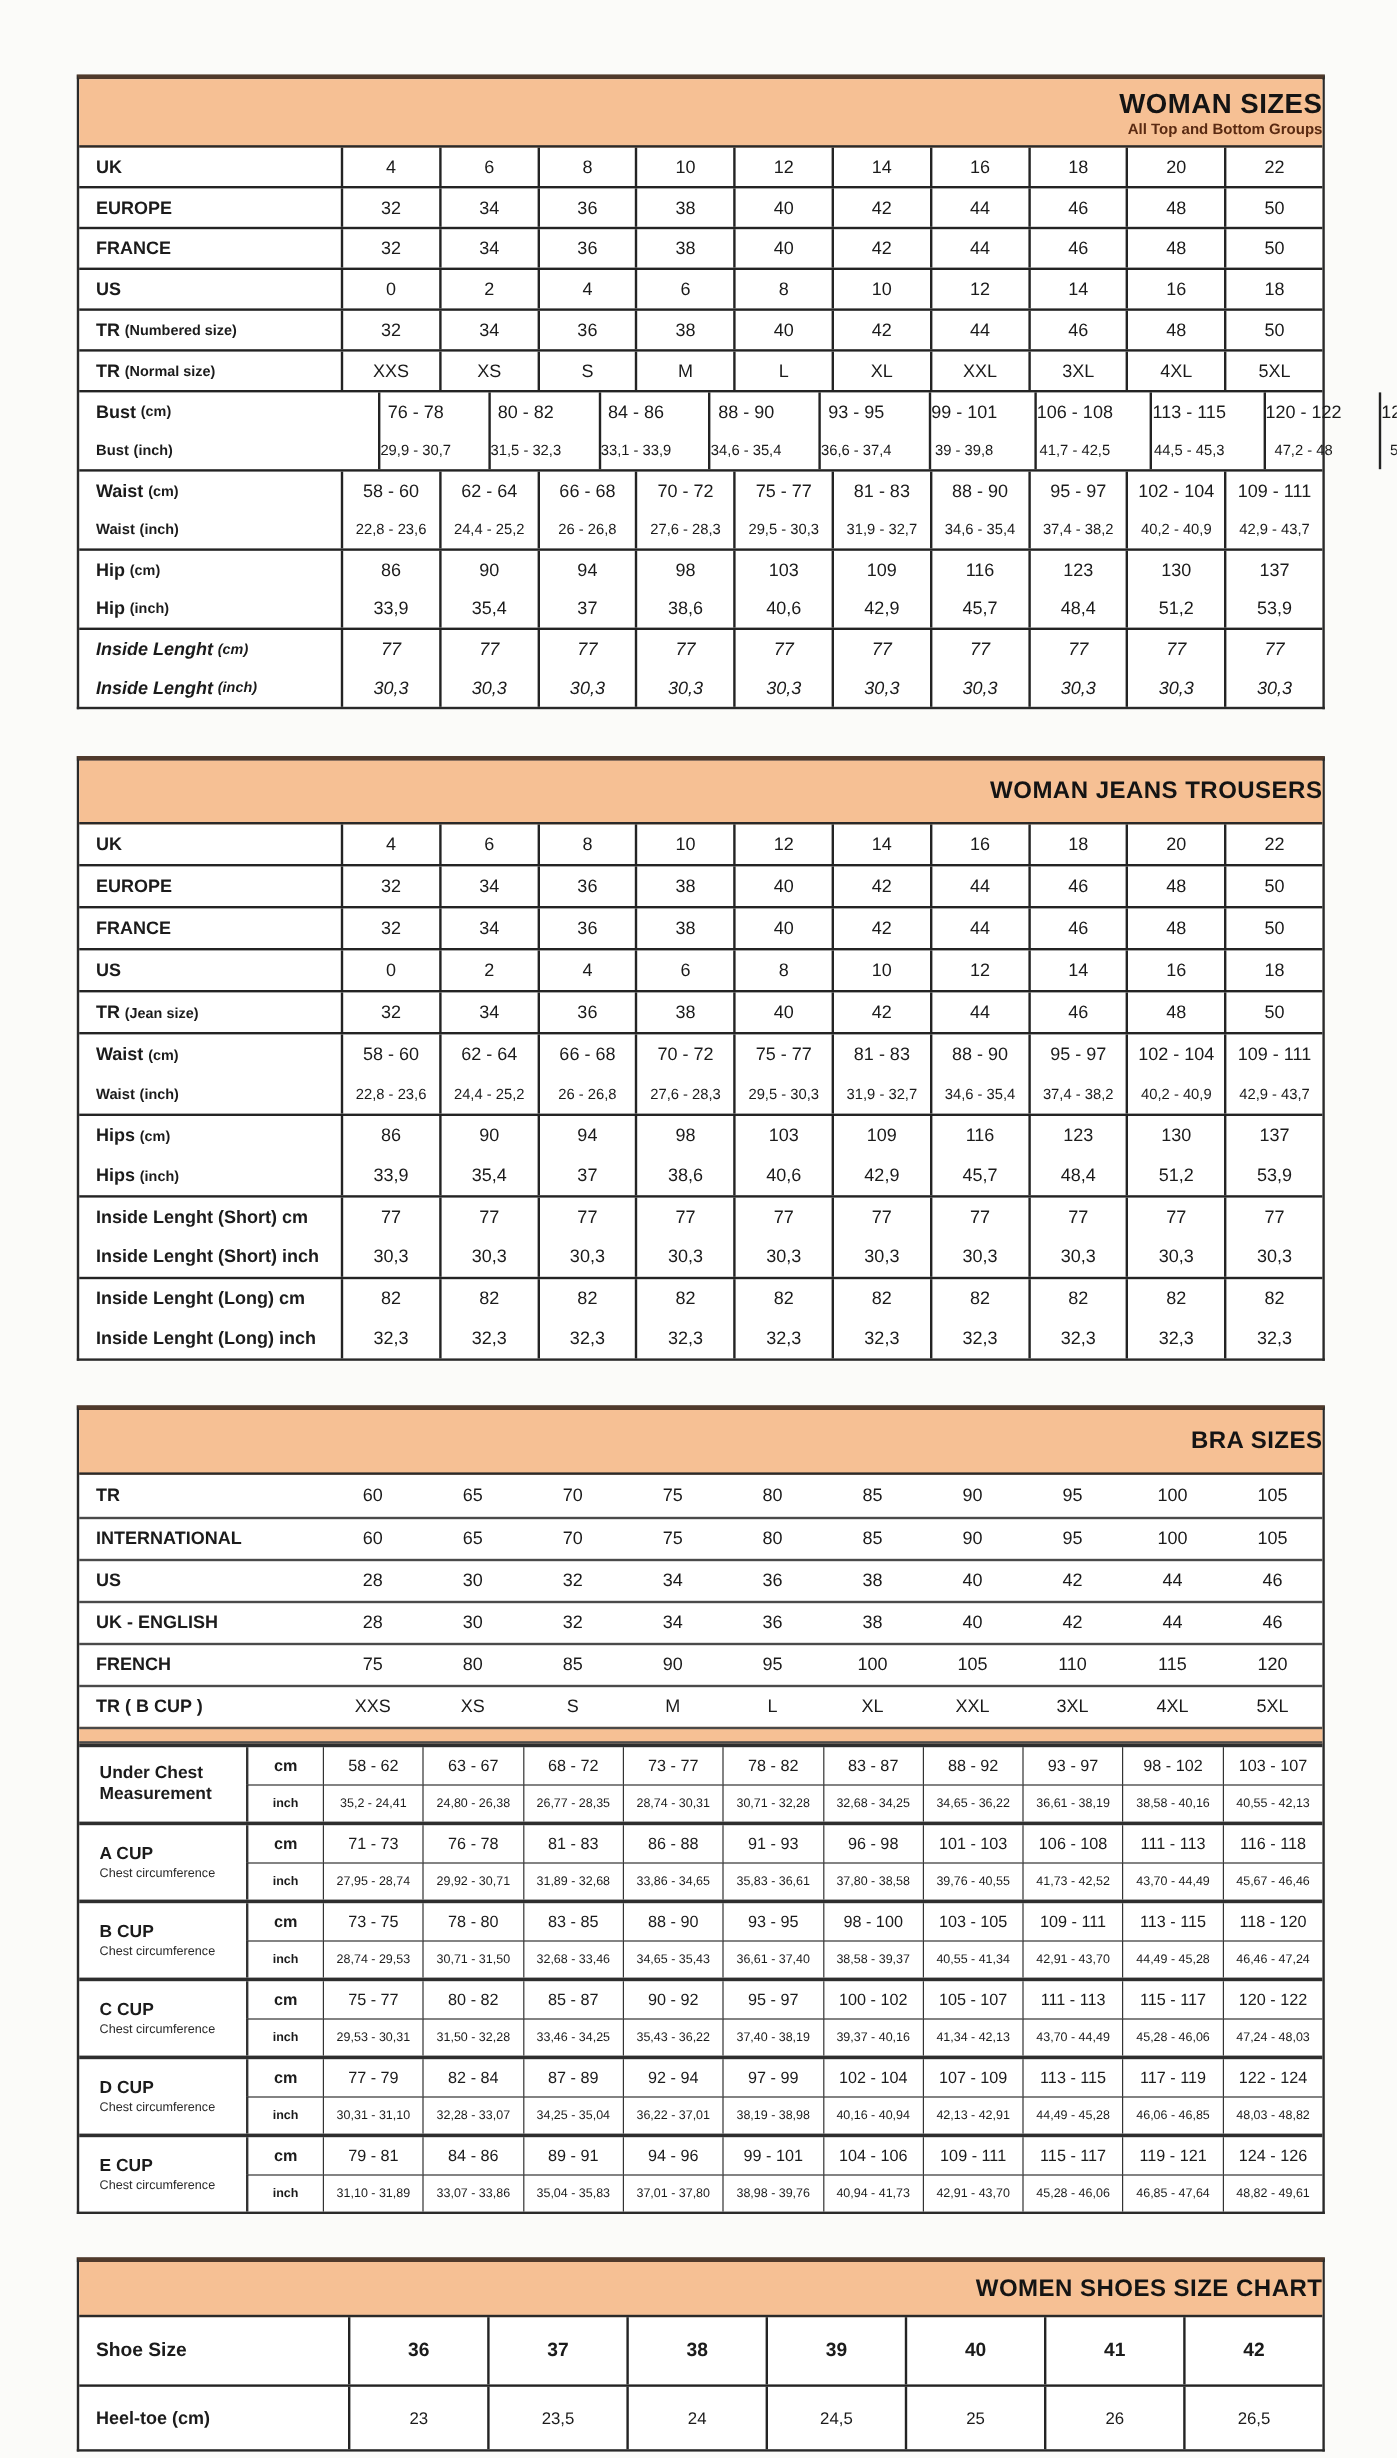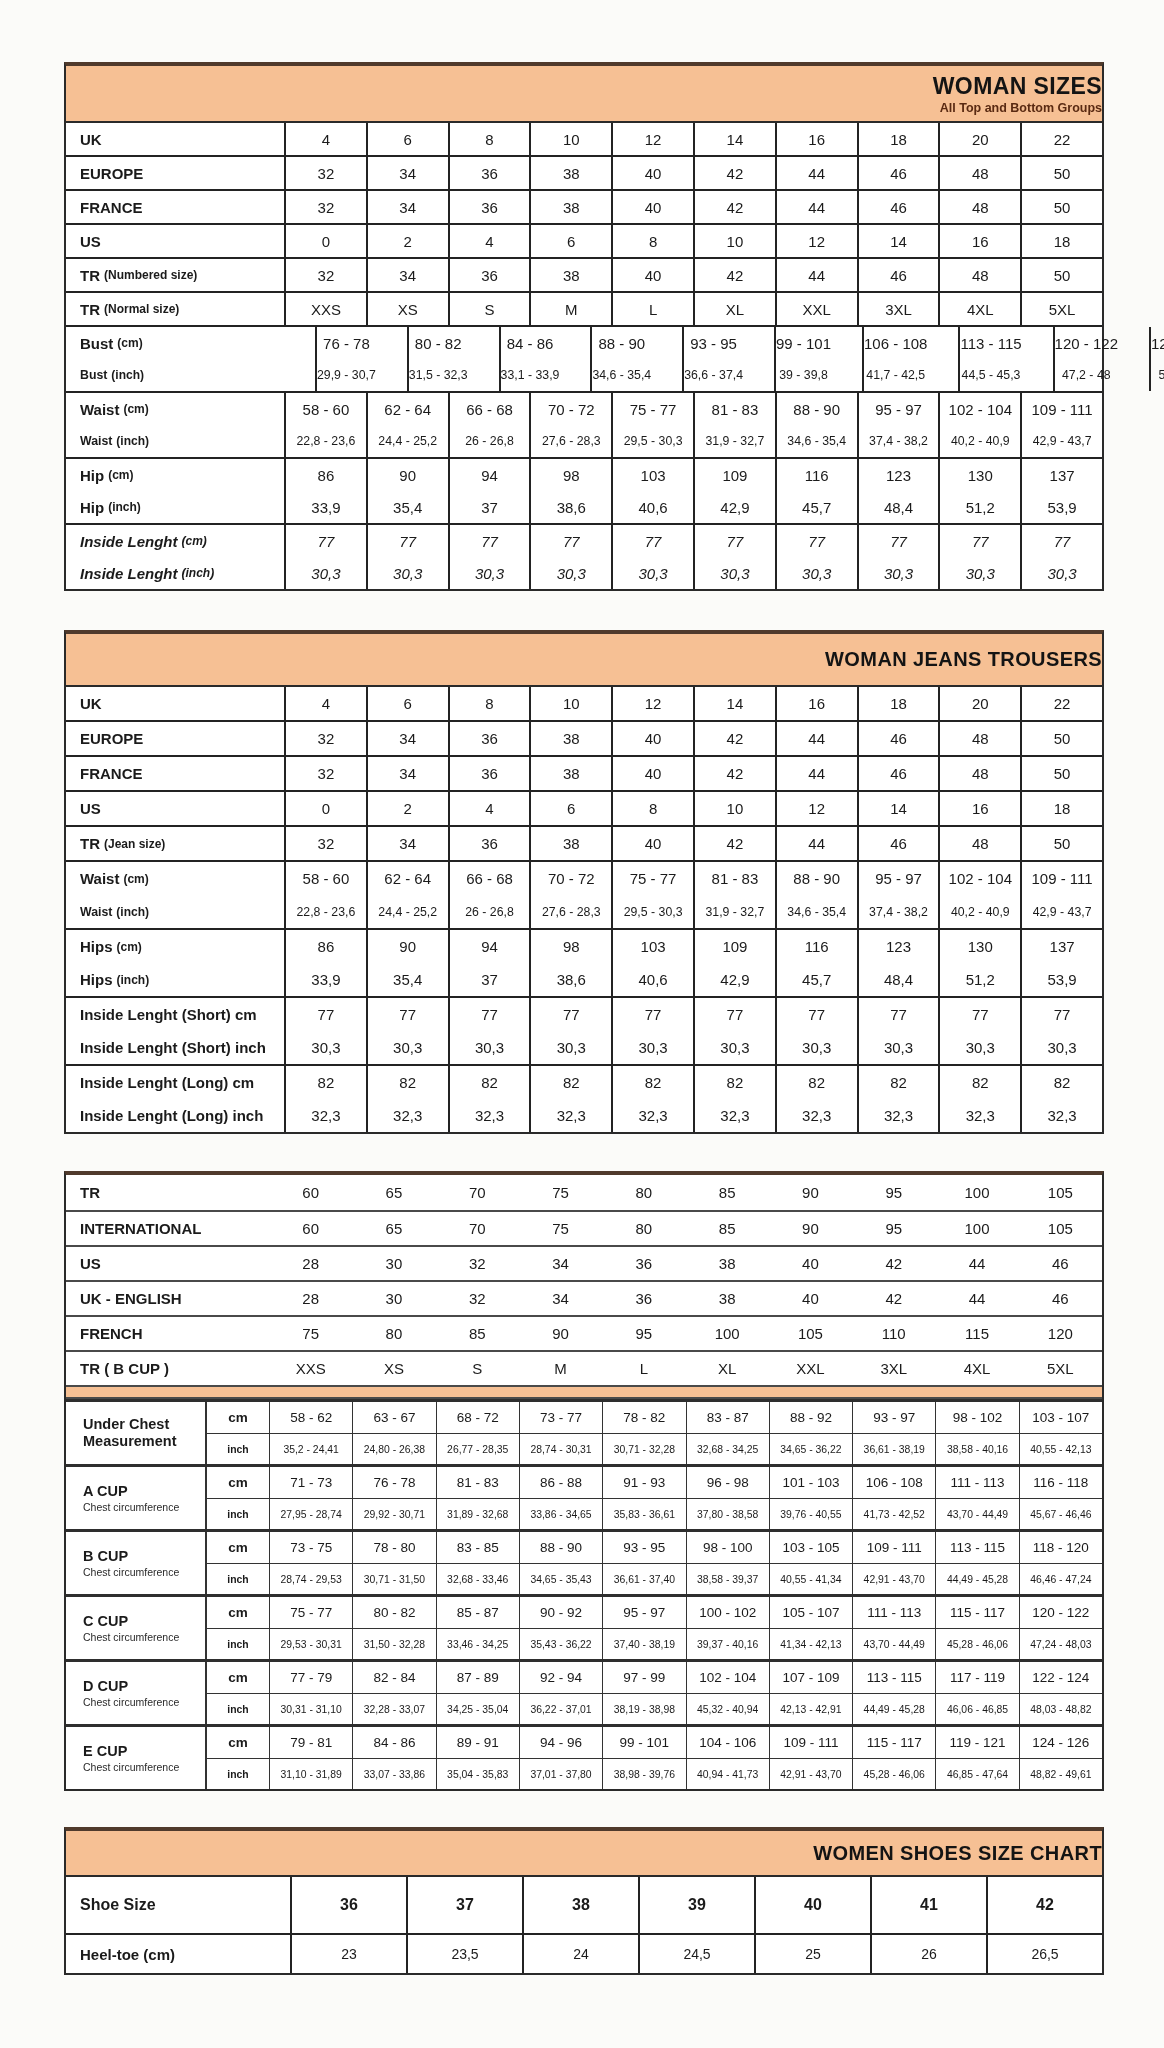--- a/index.html
+++ b/index.html
@@ -52,21 +52,21 @@
   .tbody .group:first-child{border-top:none;}
   .cell{display:flex;flex-direction:column;justify-content:center;}
   .label-cell{padding-left:14px;align-items:flex-start;}
   .val-cell{border-left:2px solid var(--line);align-items:center;}
   .line{height:var(--lh,32px);display:flex;align-items:center;font-size:15px;white-space:nowrap;}
   .val-cell .line{justify-content:center;width:100%;}
   .label-cell .line{font-weight:bold;}
   .note{font-weight:600;font-size:12px;margin-left:4px;}
   .line.sm{font-size:12.3px;}
   .t4 .group:nth-child(1) .line{height:56px;font-size:16px;font-weight:bold;}
-  .t4 .group:nth-child(2) .line{height:38px;font-size:14px;text-align:center;}
+  .t4 .group:nth-child(2) .line{height:52px;font-size:14px;text-align:center;}
   .t4 .group:nth-child(2) .label-cell .line{font-size:15px;}
 
   
   .arow{display:grid;grid-template-columns:203px repeat(10,1fr);height:35px;align-items:center;border-top:2px solid var(--gline);}
   .tbody .arow:first-child{border-top:none;}
   .albl{font-weight:bold;font-size:15px;padding-left:14px;}
   .acell{text-align:center;font-size:15px;}
   .band{height:14px;background:var(--peach);border-top:2px solid var(--gline);border-bottom:2px solid var(--gline);}
 
   
@@ -916,20 +916,24 @@
         </div>
         <div class="cell val-cell">
           <div class="line">82</div>
           <div class="line">32,3</div>
         </div>
       </div>
     </div>
 </section>
 
 <section class="size-table t3">
+  <header class="thead">
+    <div class="title">BRA SIZES</div>
+
+  </header>
   <div class="tbody">
       <div class="arow">
         <div class="albl">TR</div>
         <div class="acell">60</div>
         <div class="acell">65</div>
         <div class="acell">70</div>
         <div class="acell">75</div>
         <div class="acell">80</div>
         <div class="acell">85</div>
         <div class="acell">90</div>
@@ -1129,21 +1133,21 @@
         <div class="bcell r1">107 - 109</div>
         <div class="bcell r1">113 - 115</div>
         <div class="bcell r1">117 - 119</div>
         <div class="bcell r1">122 - 124</div>
         <div class="bcell bunit r2">inch</div>
         <div class="bcell r2">30,31 - 31,10</div>
         <div class="bcell r2">32,28 - 33,07</div>
         <div class="bcell r2">34,25 - 35,04</div>
         <div class="bcell r2">36,22 - 37,01</div>
         <div class="bcell r2">38,19 - 38,98</div>
-        <div class="bcell r2">45,32 - 40,94</div>
+        <div class="bcell r2">40,16 - 40,94</div>
         <div class="bcell r2">42,13 - 42,91</div>
         <div class="bcell r2">44,49 - 45,28</div>
         <div class="bcell r2">46,06 - 46,85</div>
         <div class="bcell r2">48,03 - 48,82</div>
       </div>
       <div class="bgroup">
         <div class="blab">
           <div class="blab-main">E CUP</div>
           <div class="blab-sub">Chest circumference</div>
         </div>

